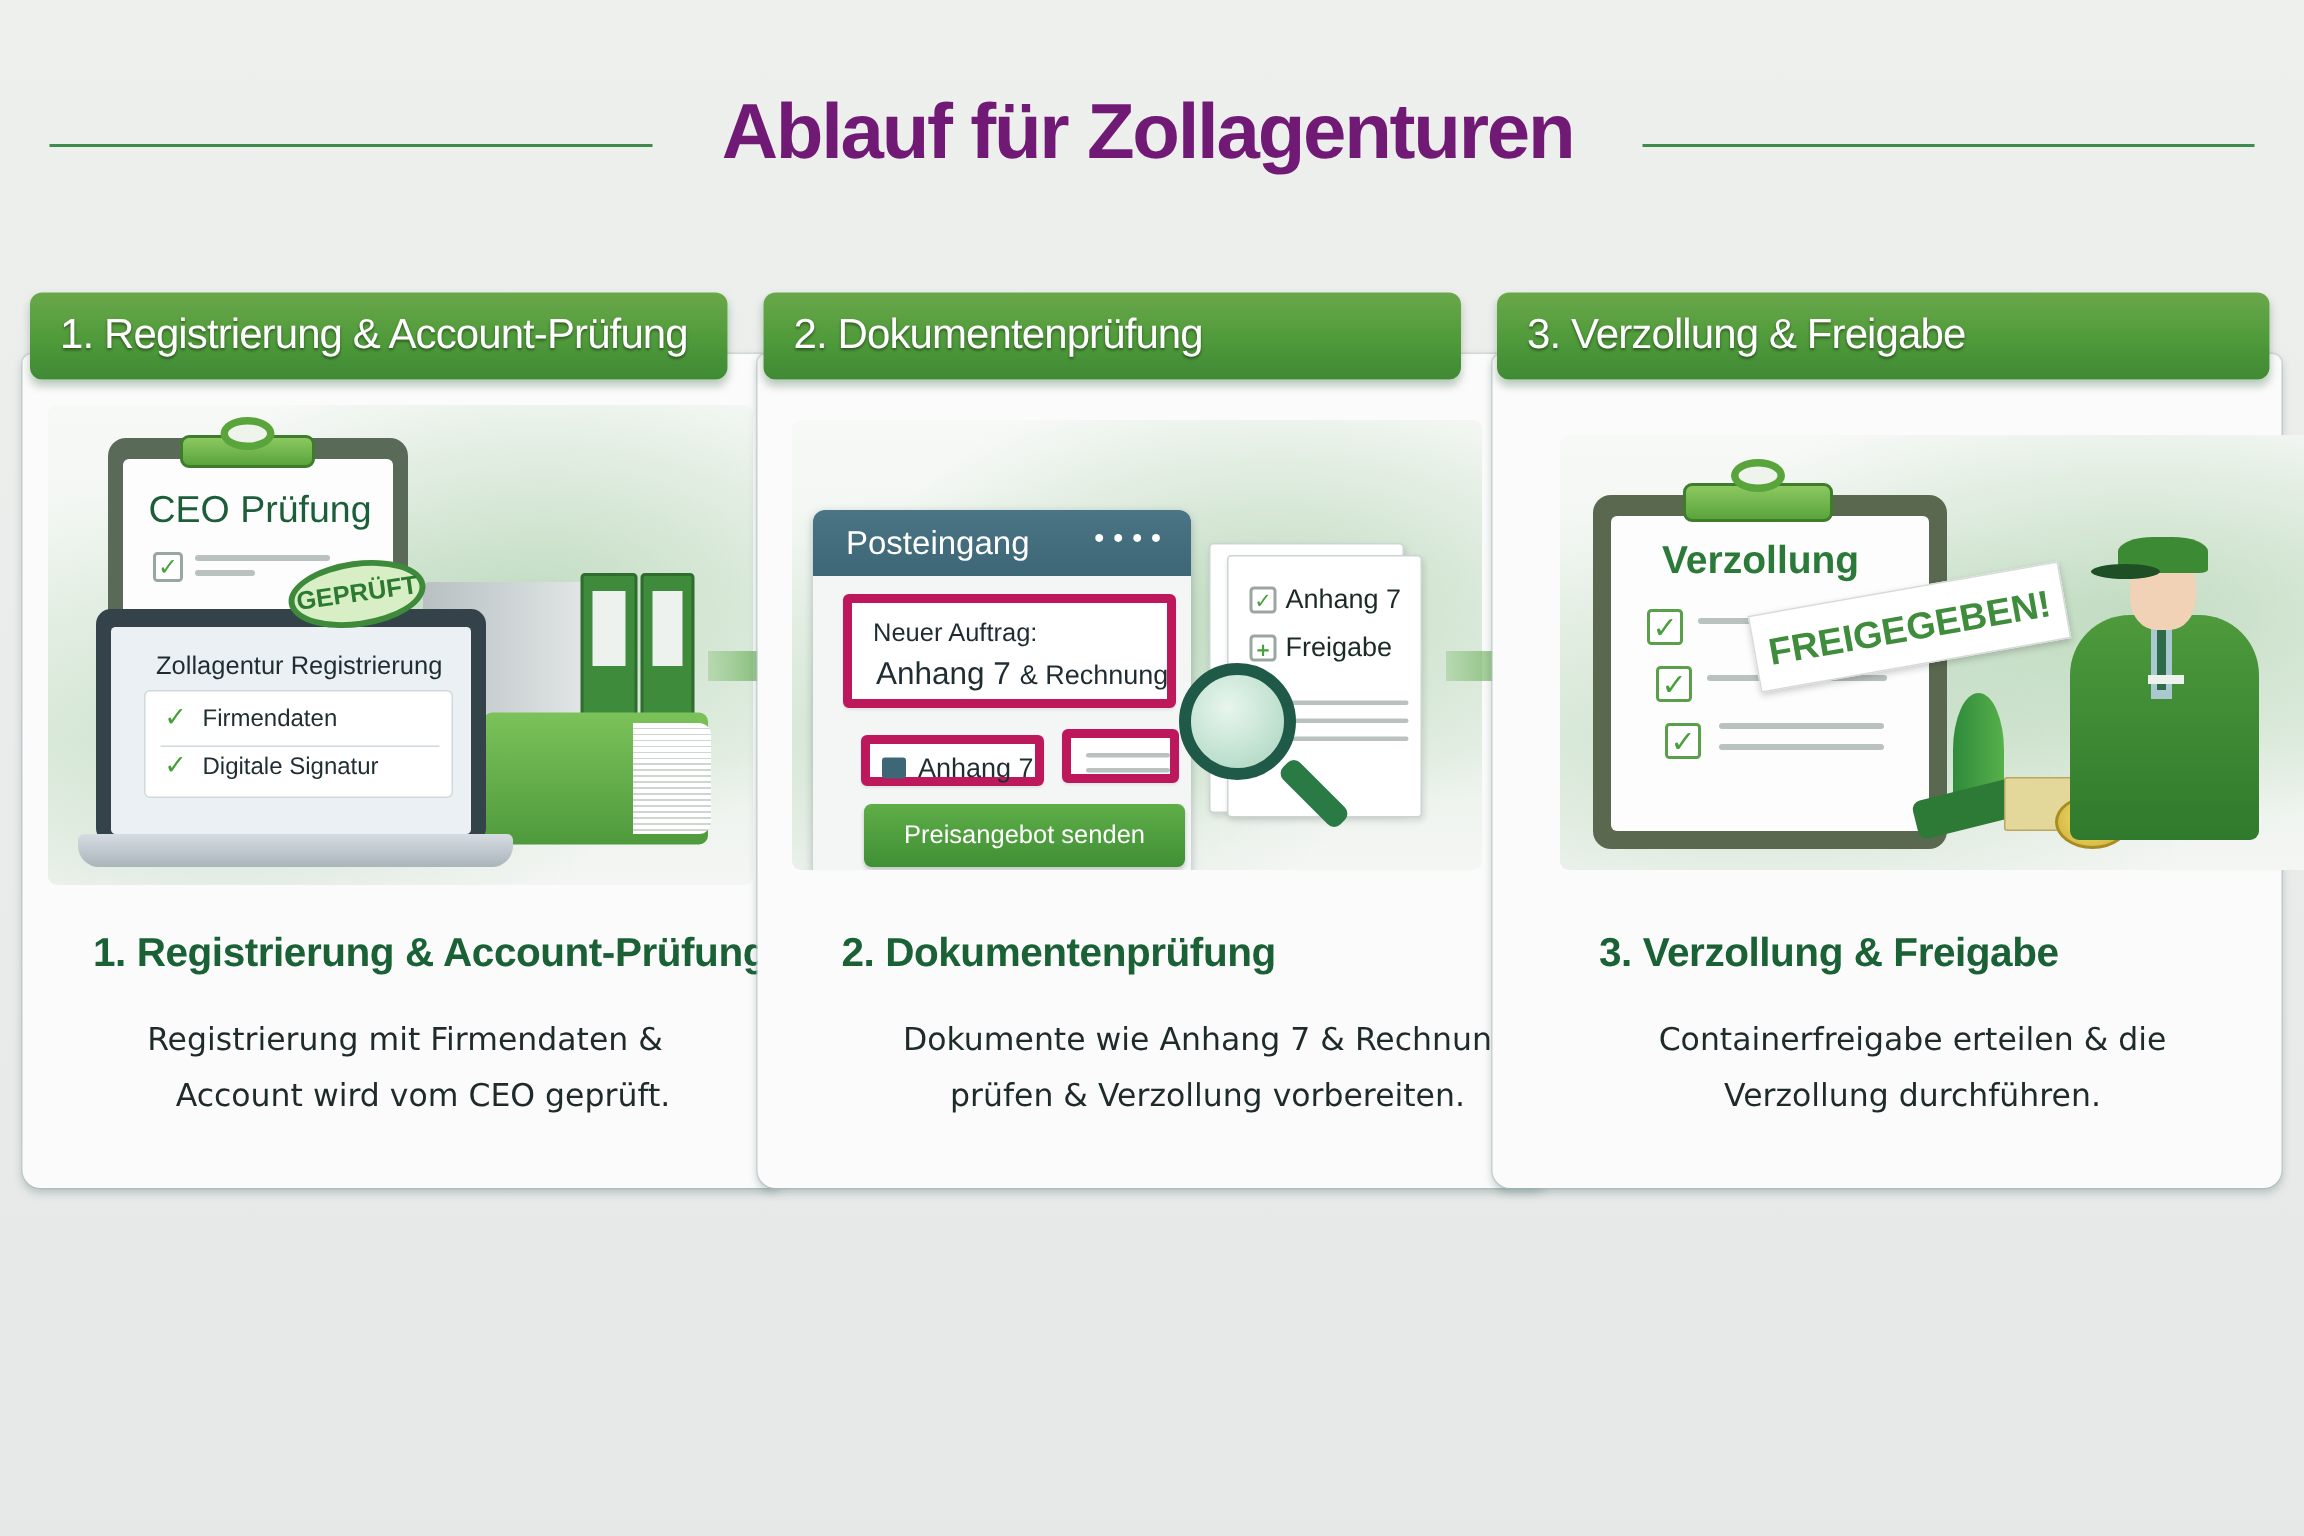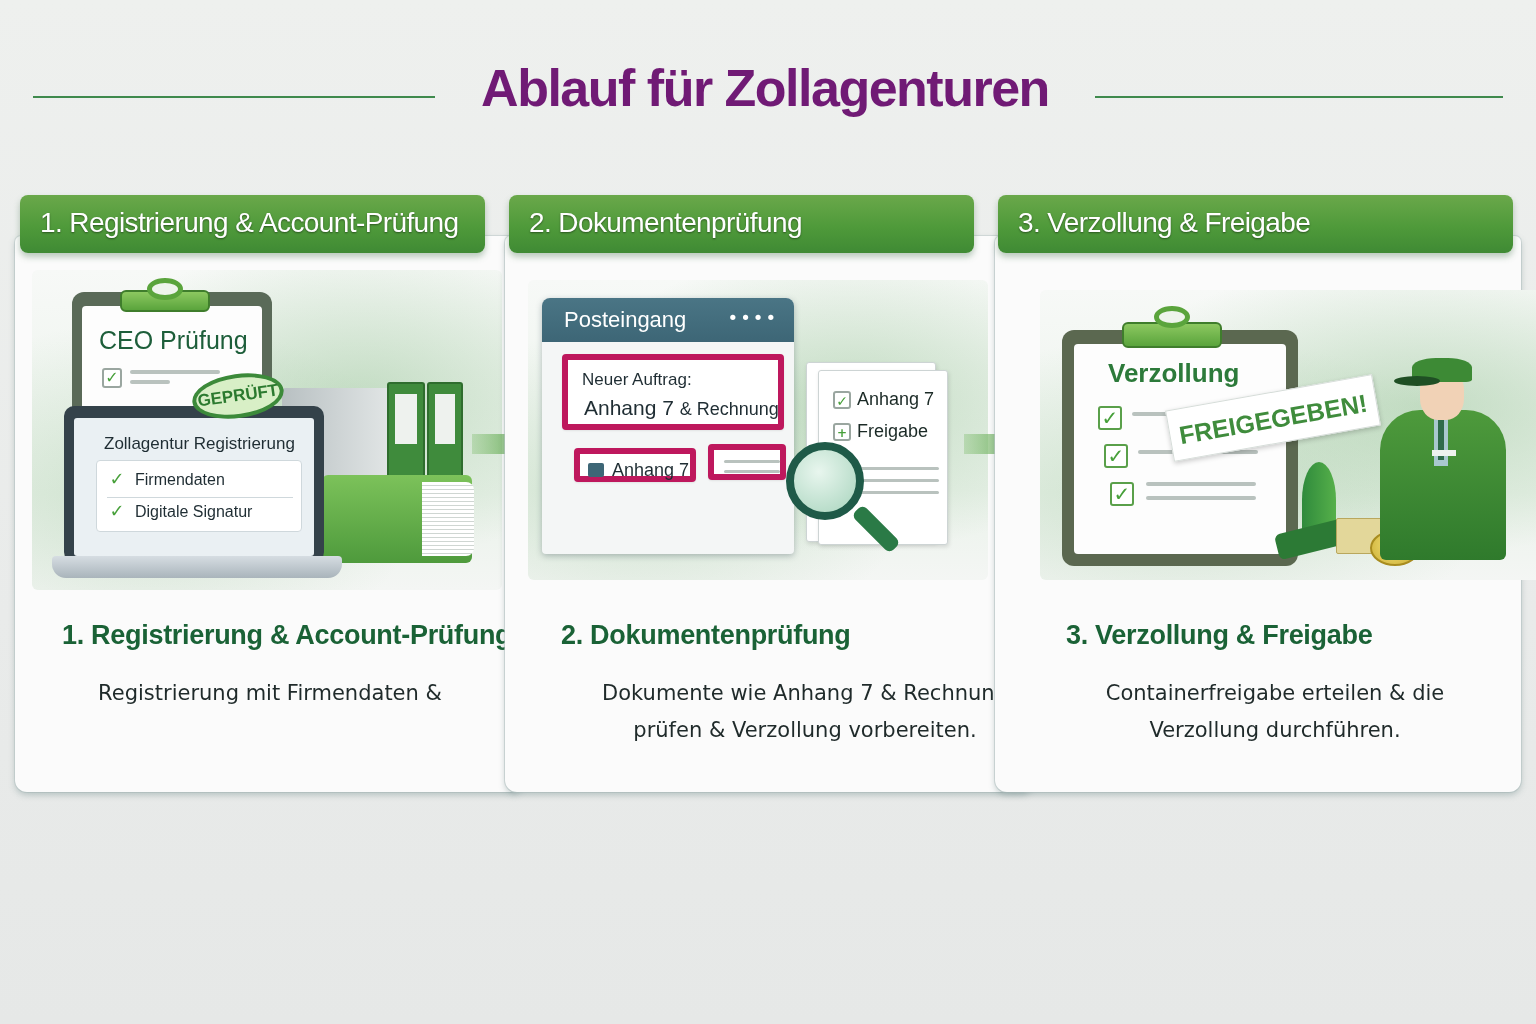--- a/index.html
+++ b/index.html
@@ -88,20 +88,21 @@
   .cabinet { position: absolute; background: linear-gradient(90deg,#b8c0c2,#e2e6e6); border-radius: 4px; }
   .book-stack {
     position: absolute; background: linear-gradient(180deg,#7cc25a,#4e9a3c); border-radius: 6px;
   }
   .pages { position: absolute; background: repeating-linear-gradient(180deg,#fff 0 3px,#cfd6d2 3px 4px); border-radius: 0 8px 8px 0; }
 
   
   .window {
     position: absolute; background: #f4f6f6; border-radius: 8px 8px 4px 4px;
     box-shadow: 0 2px 6px rgba(60,80,90,0.35);
+    margin-top: 42px;
   }
   .win-bar {
     position: absolute; left: 0; top: 0; right: 0; height: 44px;
     background: linear-gradient(180deg,#4a7585,#3d6676); border-radius: 8px 8px 0 0;
   }
   .win-title { position: absolute; left: 22px; top: 9px; color: #fff; font-size: 22px; font-family: "Liberation Sans", sans-serif; }
   .win-dots { position: absolute; right: 16px; top: 9px; color: #fff; font-size: 18px; letter-spacing: 2px; }
   .card-box { position: absolute; background: #fff; border: 6px solid #be185d; border-radius: 4px; box-shadow: 0 1px 2px rgba(0,0,0,0.08); }
   .btn-green {
     position: absolute; background: linear-gradient(180deg,#5fae48,#3f8f35); color: #fff;
@@ -182,20 +183,21 @@
     <div class="chk" style="left:10px; top:42px; border:none; background:transparent; font-size:18px;">✓</div>
     <div class="lbl" style="left:38px; top:42px; font-size:16px; color:#1f2d33;">Digitale Signatur</div>
   </div>
 
   <div class="badge-ok" style="left:160px; top:104px; width:92px; height:44px; line-height:36px;">GEPRÜFT</div>
 </div>
 
 <div class="step-heading" style="left:62px; top:620px;">1. Registrierung &amp; Account-Prüfung</div>
 <div class="step-desc" style="left:60px; top:675px; width:420px;">
   <div>Registrierung mit Firmendaten &amp;</div>
+  <div style="padding-left:24px;">Account wird vom CEO geprüft.</div>
 </div>
 
 <svg class="arrow" style="left:472px;" viewBox="0 0 68 52">
   <defs>
       <linearGradient id="ag1" x1="0" x2="1">
         <stop offset="0" stop-color="#6fb55a" stop-opacity="0.3"></stop>
         <stop offset="1" stop-color="#4a9a3a"></stop>
       </linearGradient>
     </defs>
   <polygon points="0,16 38,16 38,0 68,26 38,52 38,36 0,36" fill="url(#ag1)"></polygon>
@@ -230,20 +232,21 @@
       </div>
     </div>
     <div class="card-box" style="left:32px; top:150px; width:122px; height:34px;">
       <span style="position:absolute; left:8px; top:9px; width:16px; height:14px; background:#3d6676; border-radius:2px;"></span>
       <span class="lbl" style="left:32px; top:6px; font-size:18px; color:#1f2d33;">Anhang 7</span>
     </div>
     <div class="card-box" style="left:166px; top:146px; width:78px; height:36px;">
       <div class="gray-line" style="left:10px; top:10px; width:56px; height:3px;"></div>
       <div class="gray-line" style="left:10px; top:20px; width:56px; height:3px;"></div>
     </div>
+    <div class="btn-green" style="left:34px; top:196px; width:214px; height:42px; line-height:42px;">Preisangebot senden</div>
   </div>
 
   <div class="magnifier-handle" style="left:340px; top:222px;"></div>
   <div class="magnifier-lens" style="left:258px; top:162px;"></div>
 </div>
 
 <div class="step-heading" style="left:561px; top:620px;">2. Dokumentenprüfung</div>
 <div class="step-desc" style="left:580px; top:675px; width:450px;">
   <div>Dokumente wie Anhang 7 &amp; Rechnung</div>
   <div>prüfen &amp; Verzollung vorbereiten.</div>

